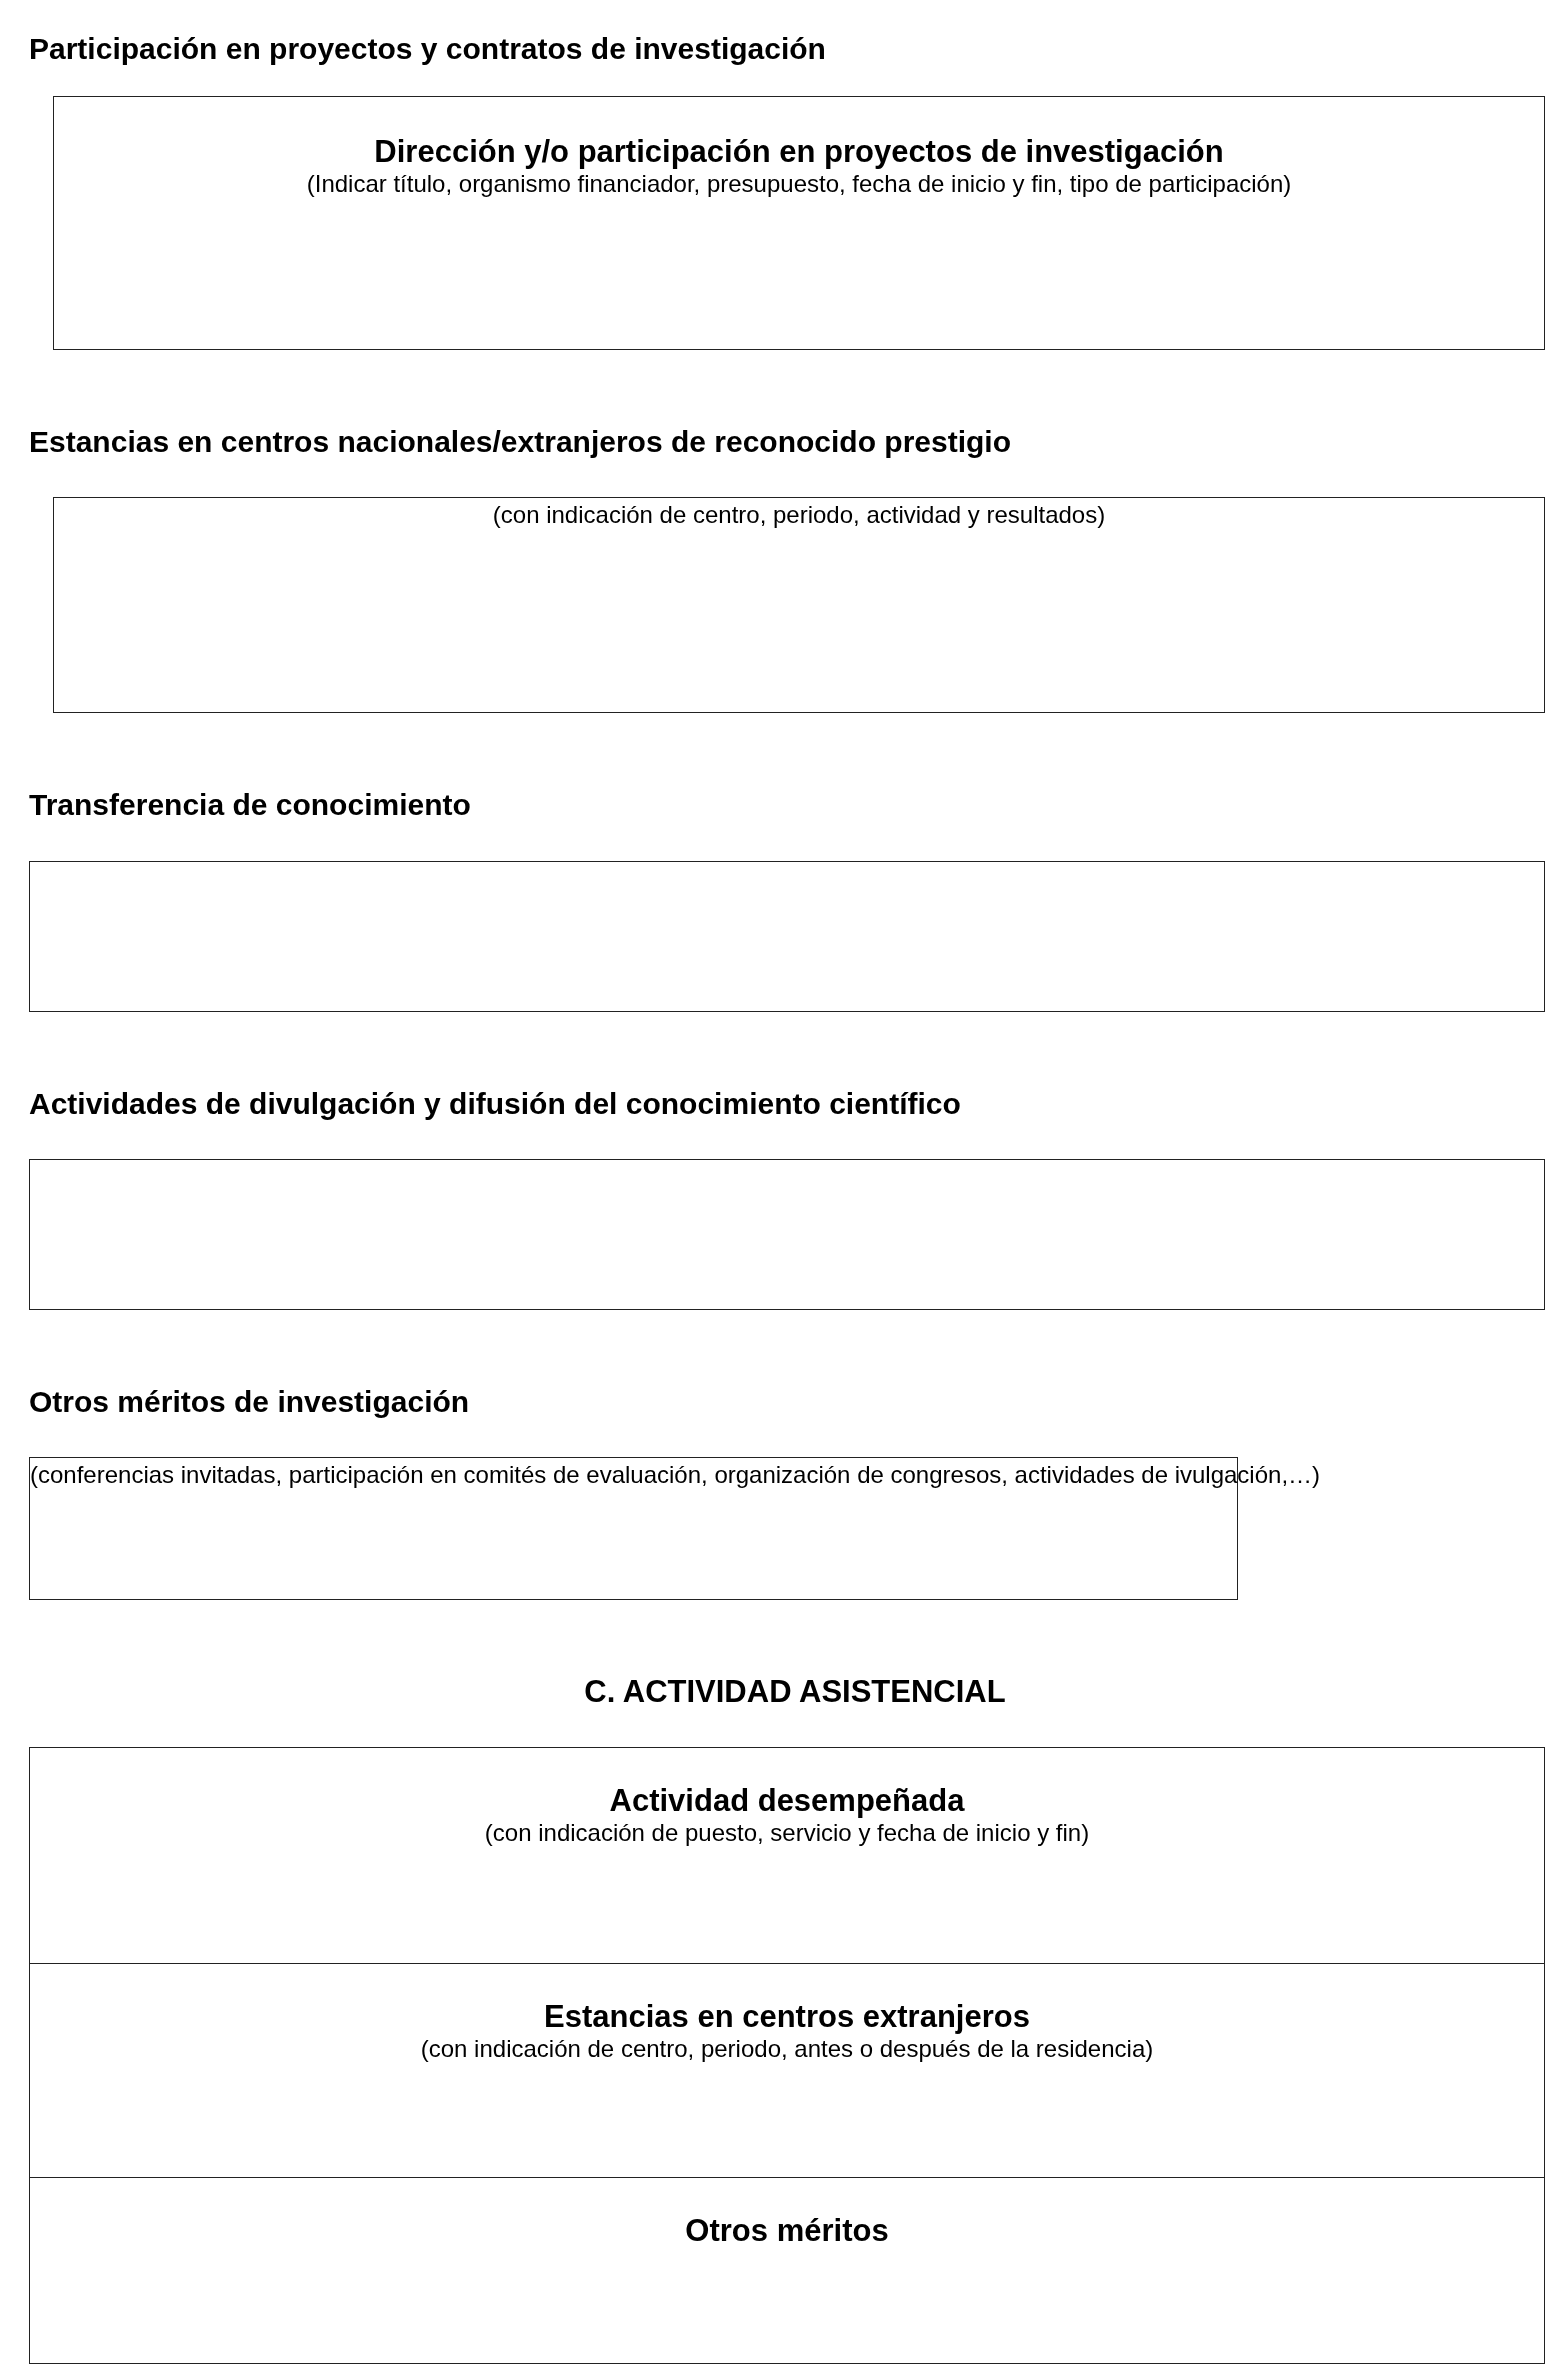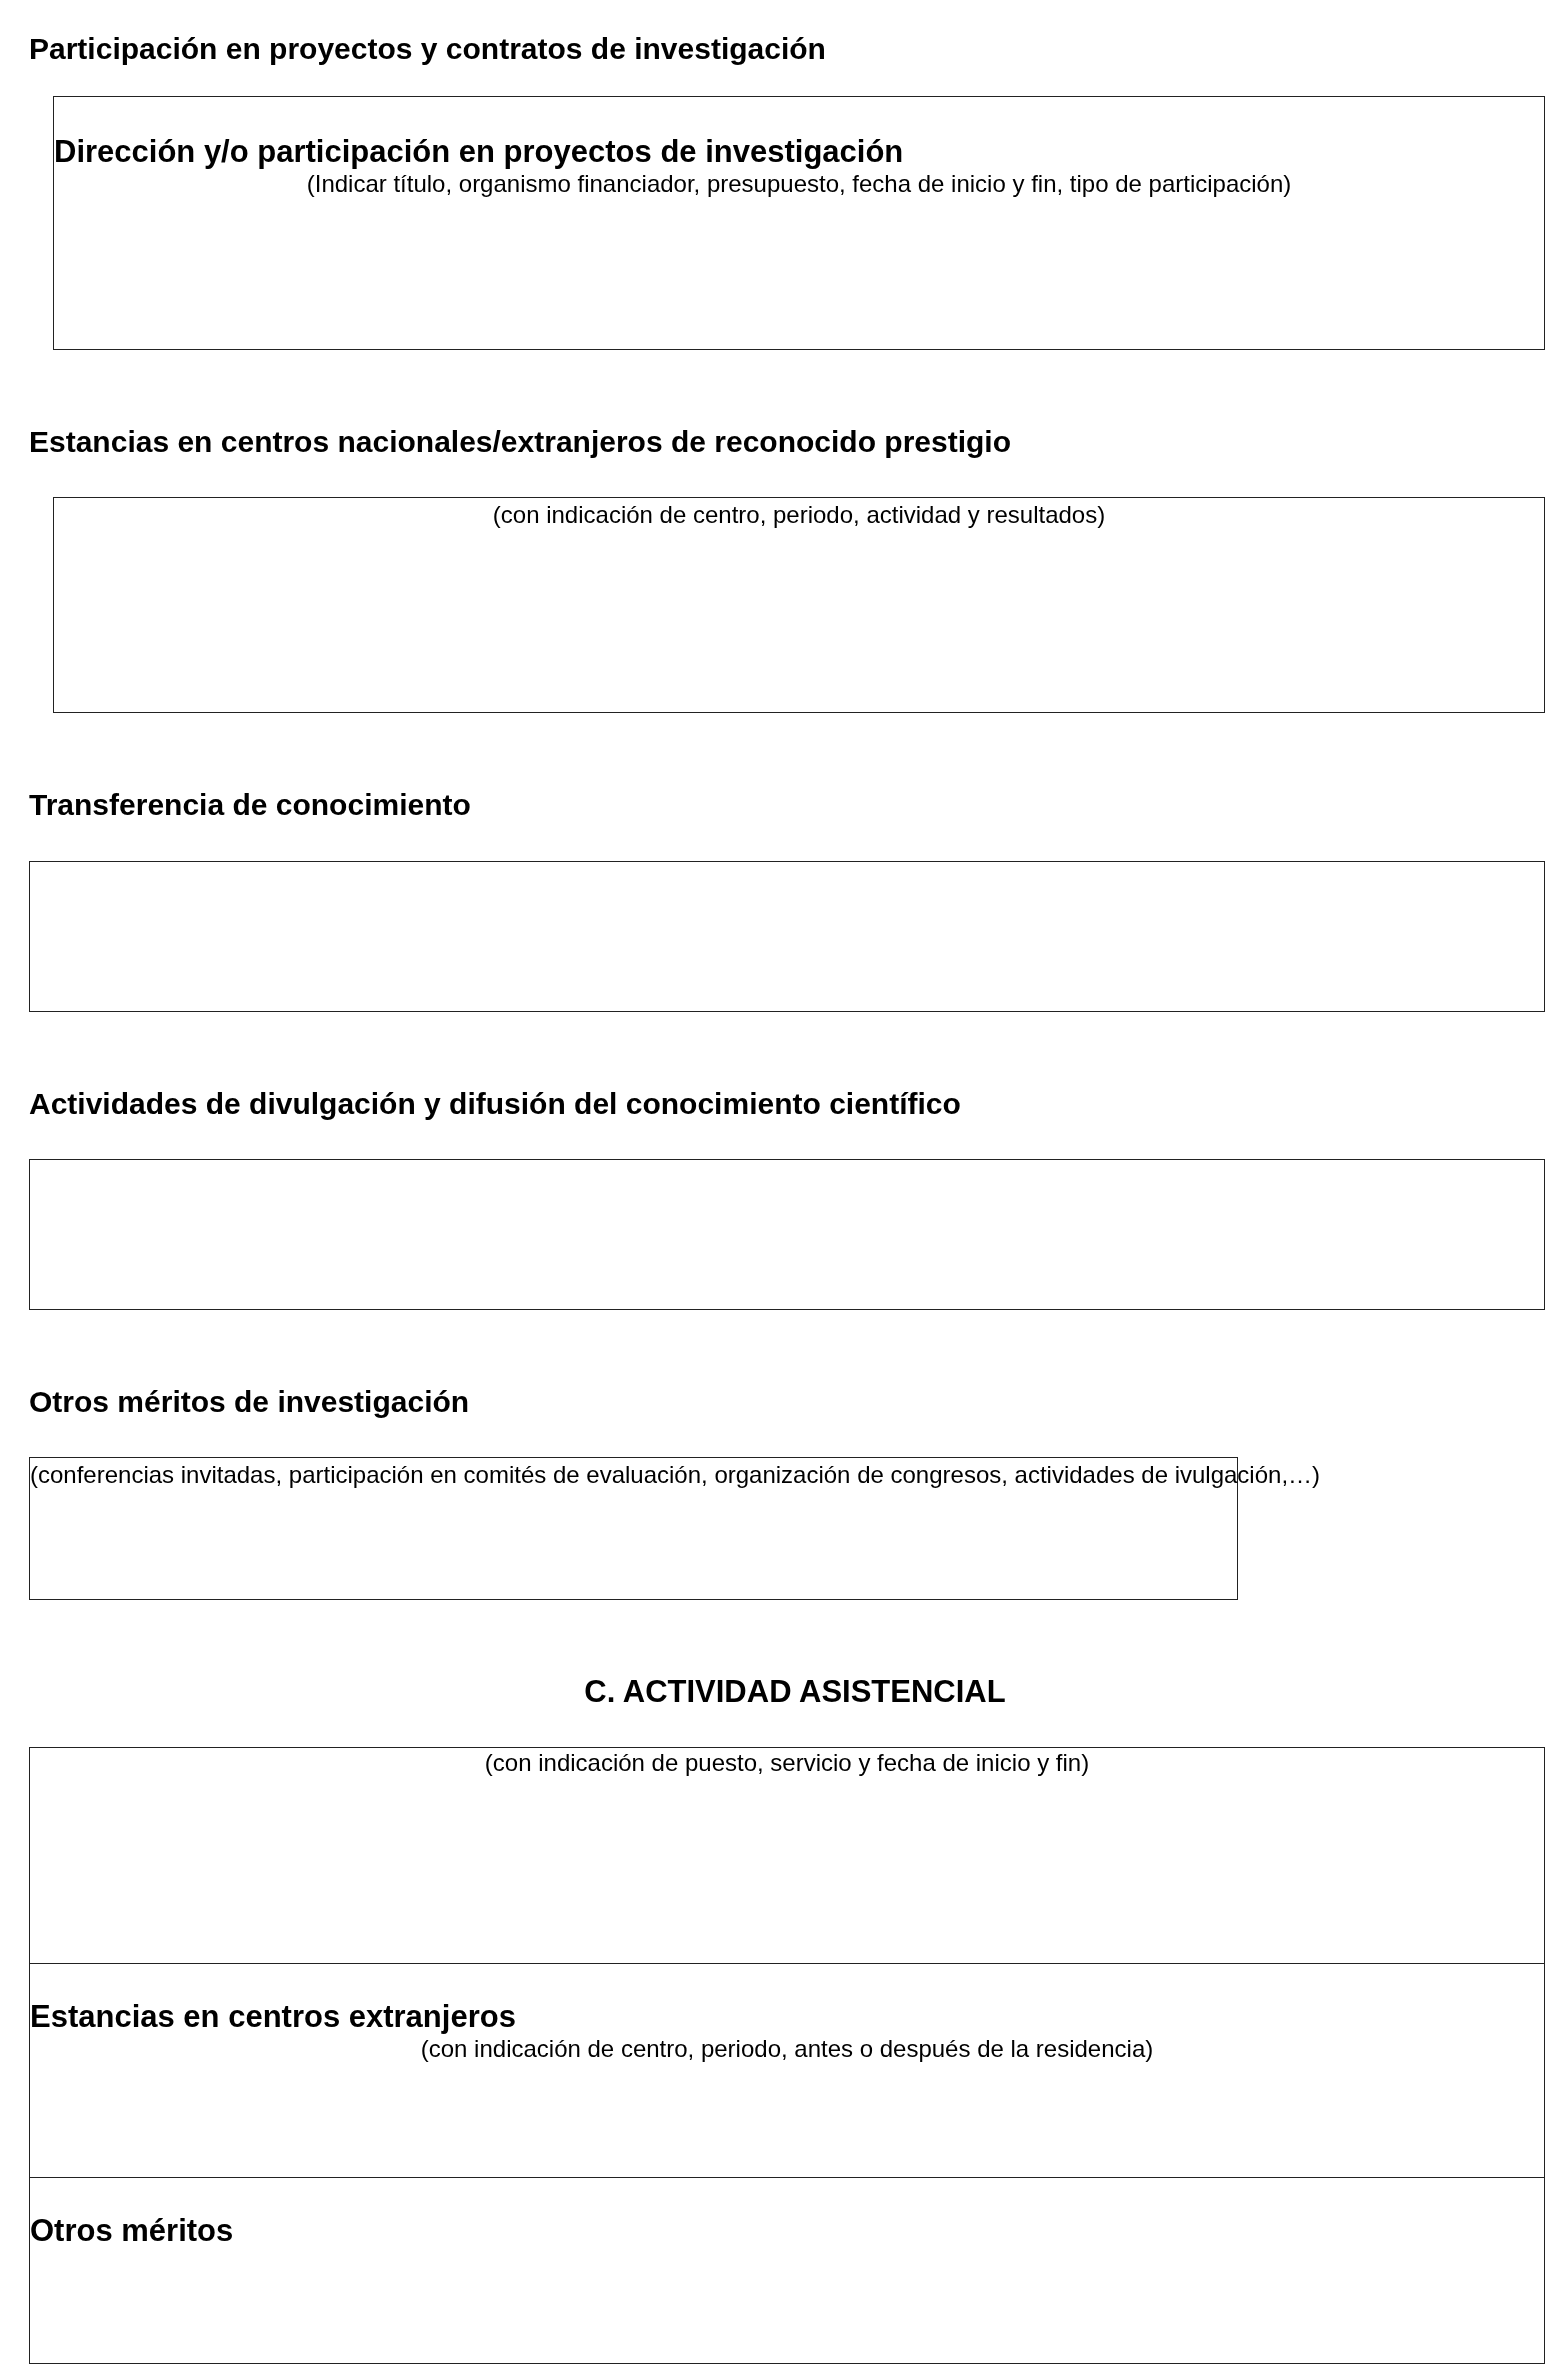--- a/index.html
+++ b/index.html
@@ -2,21 +2,21 @@
 <html style="font-size:13.7px"><head>
 <meta charset="utf-8">
 <style>
   html, body { margin: 0; padding: 0; background: #ffffff; }
   body {
     width: 1566px; height: 2377px; position: relative; overflow: hidden;
     font-family: "Liberation Sans", sans-serif; color: #000;
   }
   .h { position: absolute; left: 29px; font-weight: bold; font-size: 30px; line-height: 34px; white-space: nowrap; }
   .box { position: absolute; border: 1.7px solid #222; box-sizing: border-box; background: #fff; }
-  .box .t { text-align: left; font-weight: bold; font-size: 31px; line-height: 34px; }
+  .box .t { text-align: center; font-weight: bold; font-size: 31px; line-height: 34px; }
   .box .s { text-align: center; font-size: 24px; line-height: 29px; white-space: nowrap; }
   .center-h { position: absolute; left: 0; width: 1566px; text-align: center; font-weight: bold; font-size: 31px; line-height: 34px; }
   .row { position: absolute; left: 0; right: 0; box-sizing: border-box; }
   .row.bt { border-top: 1.7px solid #222; }
 </style>
 </head>
 <body>
 
 <div class="h" style="top:22px;margin-top:10px;">Participación en proyectos y contratos de investigación</div>
 <div class="box" style="left:53px; top:96px; width:1492px; height:254px;">
@@ -36,20 +36,21 @@
 <div class="box" style="left:29px; top:1159px; width:1516px; height:151px;"></div>
 
 <div class="h" style="top:1385px;">Otros méritos de investigación</div>
 <div class="box" style="left:29px; top:1457px; width:1209px; height:143px;">
   <div class="s" style="margin-top:1.7px;">(conferencias invitadas, participación en comités de evaluación, organización de congresos, actividades de ivulgación,…)</div>
 </div>
 
 <div class="center-h" style="top:1675px; left:12px;">C. ACTIVIDAD ASISTENCIAL</div>
 <div class="box" style="left:29px; top:1747px; width:1516px; height:617px;">
   <div class="row" style="top:0; height:215px;">
+    <div class="t" style="margin-top:36px;">Actividad desempeñada</div>
     <div class="s">(con indicación de puesto, servicio y fecha de inicio y fin)</div>
   </div>
   <div class="row bt" style="top:215px; height:214px;">
     <div class="t" style="margin-top:36px;">Estancias en centros extranjeros</div>
     <div class="s">(con indicación de centro, periodo, antes o después de la residencia)</div>
   </div>
   <div class="row bt" style="top:429px; height:185px;">
     <div class="t" style="margin-top:36px;">Otros méritos</div>
   </div>
 </div>

